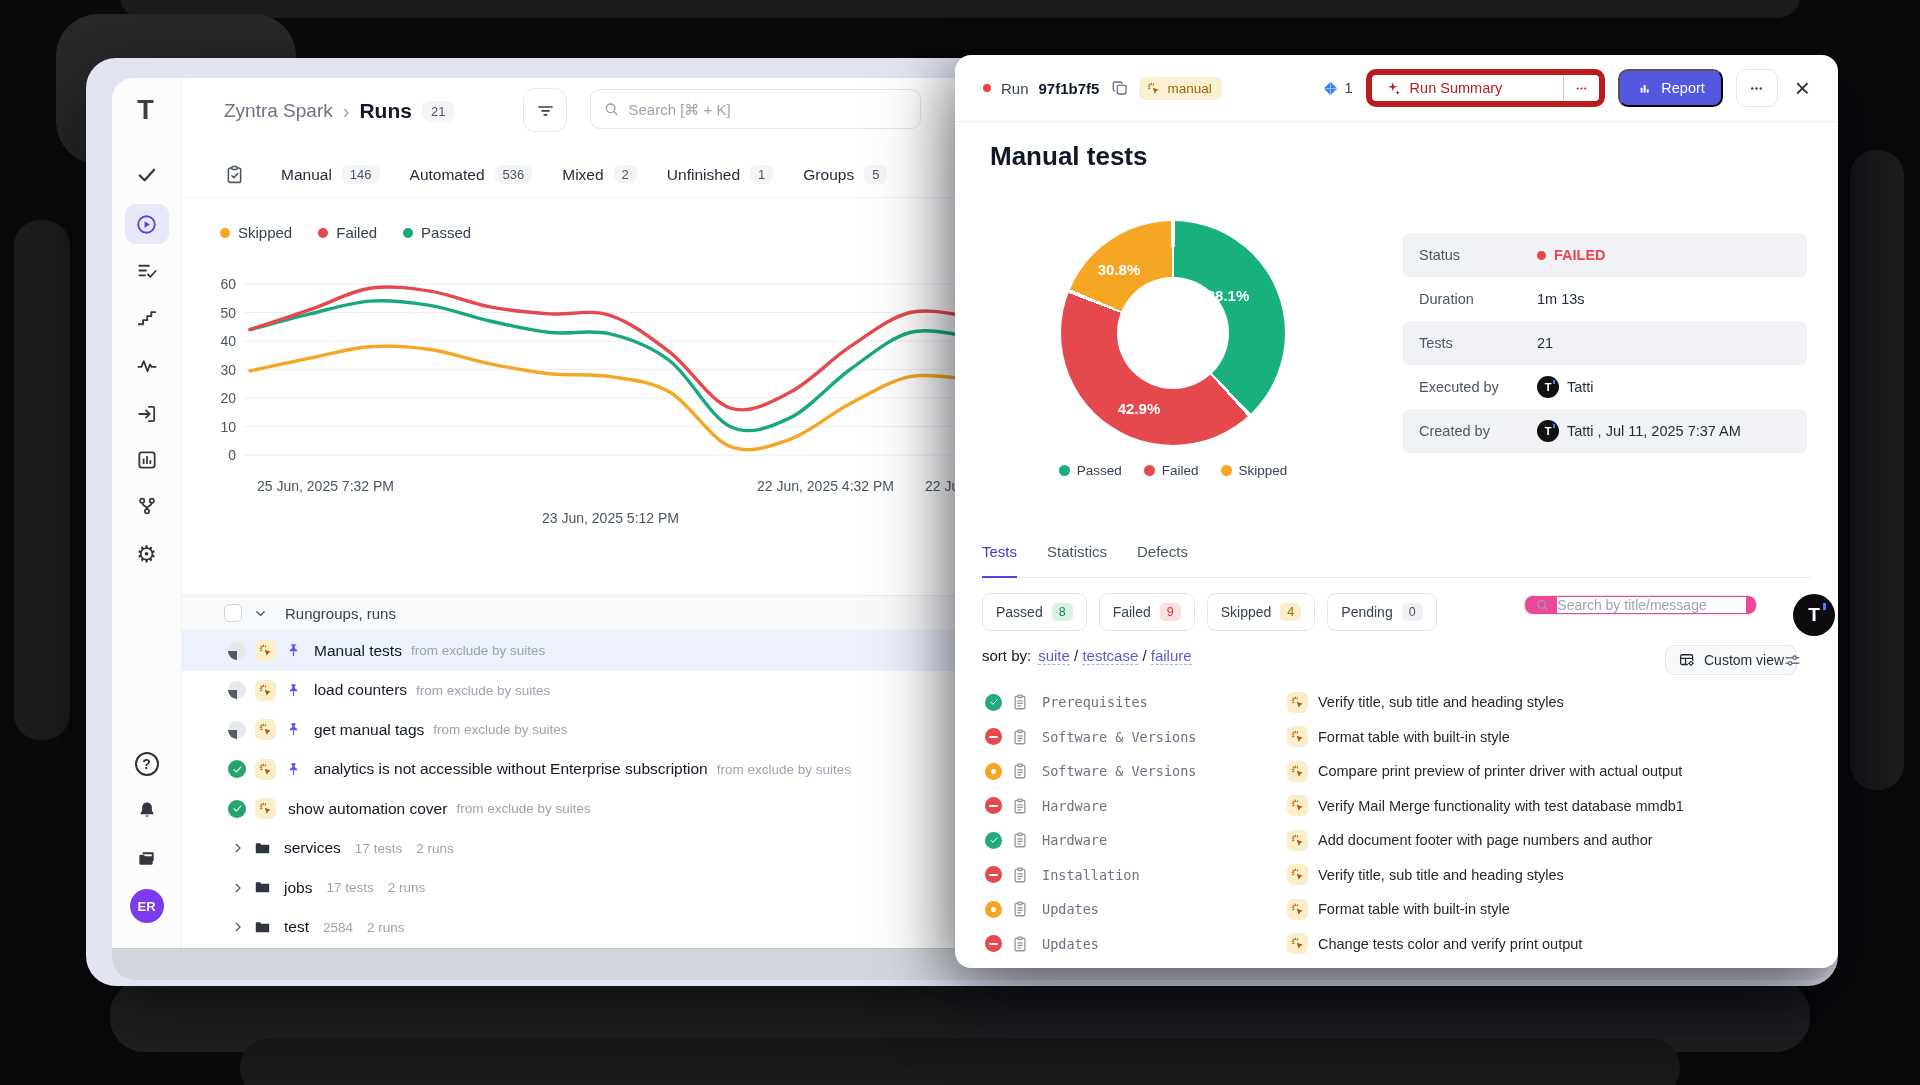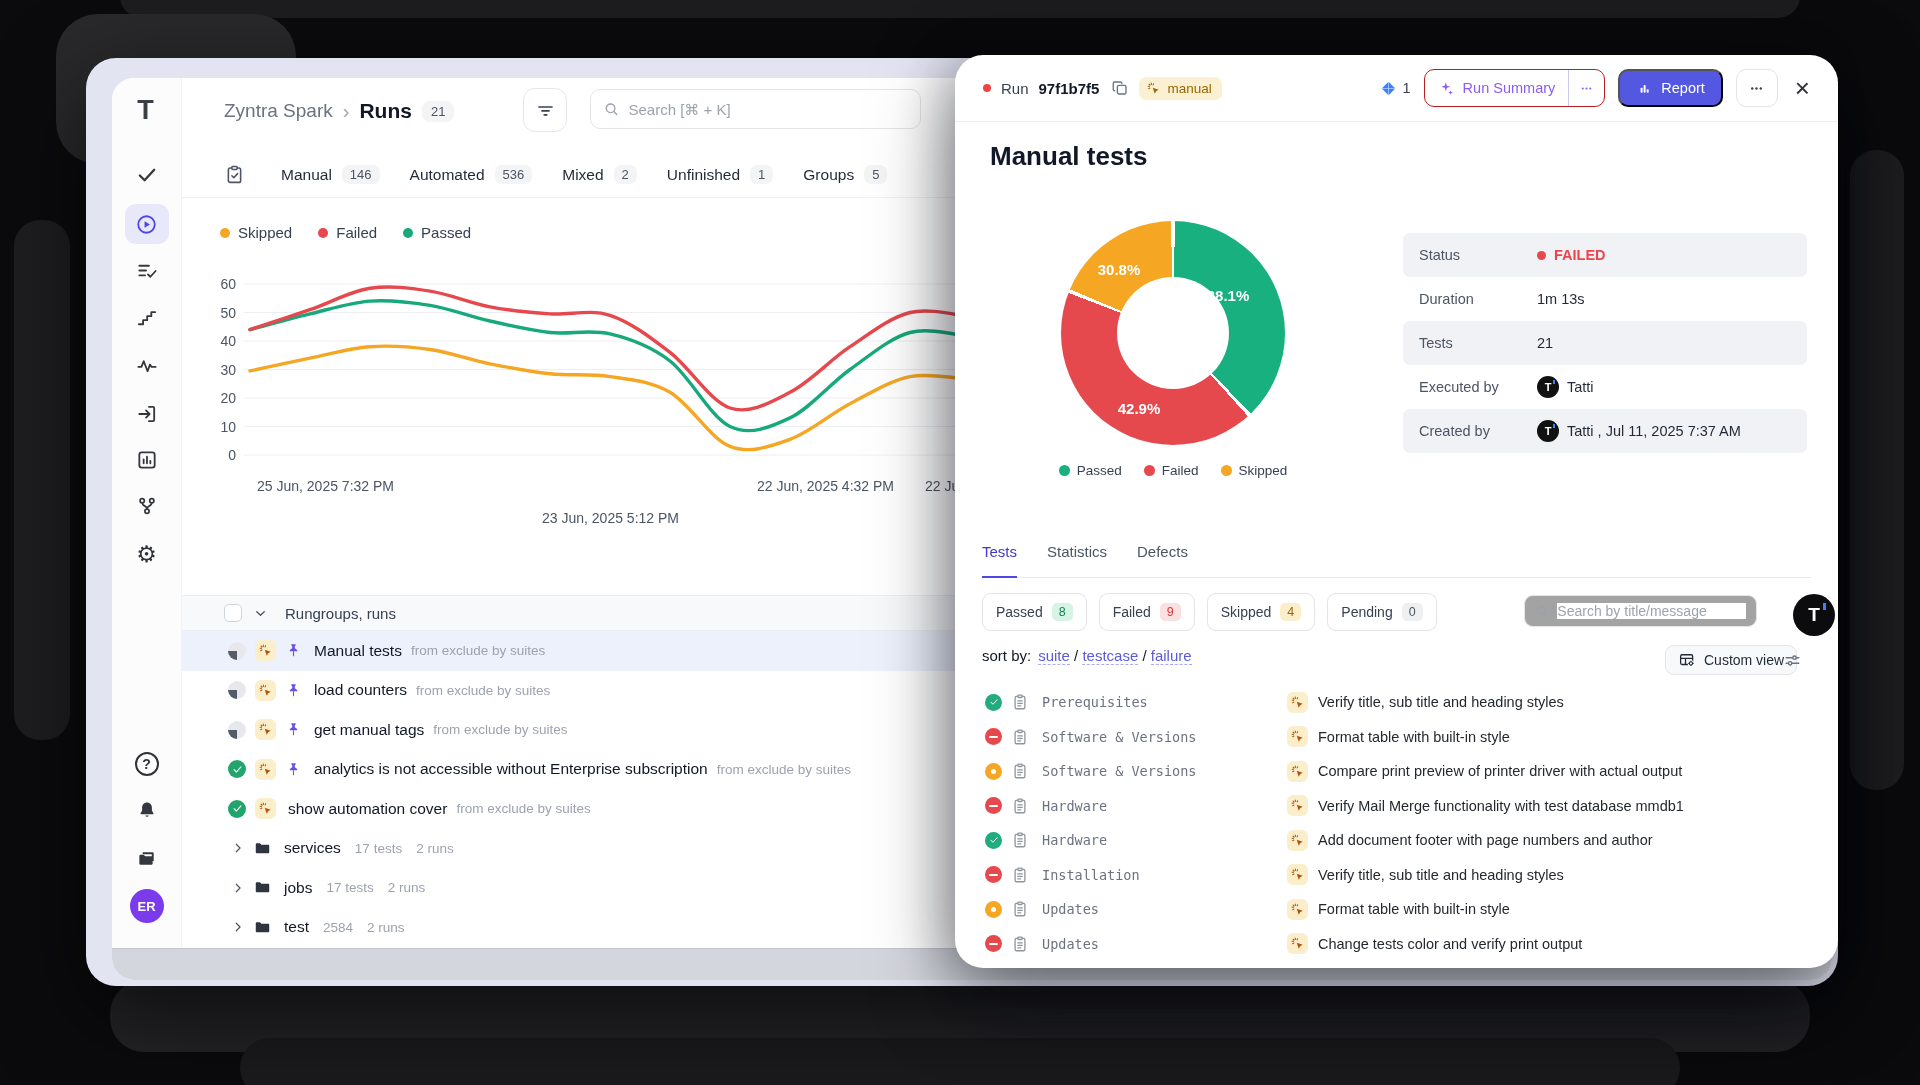--- a/index.html
+++ b/index.html
@@ -64,32 +64,32 @@
   .cursor-chip { width:21px; height:21px; border-radius:6px; background:#fbeecb; color:#b45309; display:flex; align-items:center; justify-content:center; margin-left:9px; flex:none; }
   .r-pin { margin-left:9px; color:#6b4ee6; flex:none; }
   .r-chev { margin-left:49px; color:#4b5563; flex:none; }
   .r-folder { margin-left:8px; color:#2e3440; flex:none; }
   .r-name { margin-left:12px; font-size:15.5px; color:#111827; font-weight:500; white-space:nowrap; }
   .r-note { margin-left:9px; font-size:13.5px; color:#9ca3af; white-space:nowrap; }
   .r-tests { margin-left:14px; font-size:13.5px; color:#9ca3af; }
   .r-runs { margin-left:14px; font-size:13.5px; color:#9ca3af; }
 
   
-  .panel { position:absolute; left:955px; top:55px; width:883px; height:913px; background:#fff; border-radius:28px; overflow:hidden;
+  .panel { position:absolute; left:955px; top:55px; width:883px; height:913px; background:#fff; border-radius:16px; overflow:hidden;
     box-shadow:0 26px 80px rgba(5,8,16,.55), -14px 0 44px rgba(5,8,16,.16); }
   .p-header { position:absolute; left:0; right:0; top:0; height:67px; border-bottom:1px solid #eceef2; display:flex; align-items:center; }
   .ph-left { display:flex; align-items:center; gap:10px; margin-left:28px; }
   .red-dot { width:8px; height:8px; border-radius:50%; background:#ef4444; }
   .ph-runlabel { font-size:15px; color:#374151; }
   .ph-runid { font-size:15px; color:#111827; font-weight:bold; }
   .ph-copy { color:#6b7280; margin-left:2px; }
   .type-badge { display:flex; align-items:center; gap:6px; background:#fcf0d2; border-radius:7px; padding:4px 10px 4px 7px; font-size:13.5px; color:#9a6700; font-weight:500; }
   .ph-right { display:flex; align-items:center; gap:13px; margin-left:auto; margin-right:24px; }
   .diamond-group { display:flex; align-items:center; gap:6px; font-size:14.5px; color:#374151; }
-  .btn-summary { display:flex; align-items:center; height:38px; border:1px solid #b91c1c; border-radius:10px; color:#8b5cf6; background:#fff; }
+  .btn-summary { display:flex; align-items:center; height:38px; border:6px solid #b91c1c; border-radius:10px; color:#b91c1c; background:#fff;gap:48px; }
   .btn-summary .bs-main { display:flex; align-items:center; gap:8px; padding:0 13px; font-size:14.5px; font-weight:500; }
   .btn-summary .bs-more { border-left:1px solid #c7cbf2; height:100%; display:flex; align-items:center; padding:0 10px; }
   .btn-report { display:flex; align-items:center; gap:8px; height:38px; padding:0 16px; background:#5457e0; border-radius:10px; color:#fff; font-size:14.5px; font-weight:500; }
   .btn-dots { width:42px; height:38px; border:1px solid #e3e5e9; border-radius:10px; display:flex; align-items:center; justify-content:center; color:#374151; background:#fff; }
   .btn-close { font-size:26px; color:#2f3337; line-height:1; padding:0 4px; background:none; border:none; font-family:inherit; }
 
   .p-title { position:absolute; left:35px; top:86px; font-size:26px; font-weight:bold; color:#111827; }
 
   
   .donut-box { position:absolute; left:106px; top:166px; width:224px; height:224px; }
@@ -118,21 +118,21 @@
 
   
   .p-tabs { position:absolute; left:27px; right:27px; top:488px; height:35px; display:flex; gap:30px; border-bottom:1px solid #e9eaee; }
   .p-tab { font-size:15px; color:#4b5563; padding-bottom:12px; cursor:pointer; }
   .p-tab.active { color:#4338ca; font-weight:500; border-bottom:2.5px solid #4f46e5; margin-bottom:-1px; }
 
   
   .chips-row { position:absolute; left:27px; top:538px; display:flex; gap:12px; }
   .chip { display:flex; align-items:center; gap:9px; height:38px; padding:0 13px; border:1px solid #e2e4e9; border-radius:9px; background:#fff; font-size:14px; color:#374151; }
   .chip-badge { font-size:12.5px; padding:2px 7px; border-radius:5px; font-weight:500; }
-  .p-search { position:absolute; left:569px; top:540px; width:233px; height:32px; border:1px solid #e3e5e9; border-radius:9px; display:flex; align-items:center; gap:8px; padding:0 10px; color:#9aa1ab; background:#a3a3a3; }
+  .p-search { position:absolute; left:569px; top:540px; width:233px; height:20px; border:1px solid #e3e5e9; border-radius:9px; display:flex; align-items:center; gap:8px; padding:0 10px; color:#9aa1ab; background:#ec4899; }
   .p-search input { border:none; outline:none; width:100%; font-size:14px; font-family:inherit; color:#374151; }
   .p-search input::placeholder { color:#9ca3af; }
   .t-avatar { position:absolute; left:838px; top:539px; width:42px; height:42px; border-radius:50%; background:#0c0c0e; color:#fff; font-weight:bold; font-size:19px; display:flex; align-items:center; justify-content:center; }
   .t-avatar i { position:absolute; right:9px; top:9px; width:3px; height:7px; background:#3b82f6; }
 
   
   .sort-row { position:absolute; left:27px; top:592px; display:flex; align-items:center; gap:7px; font-size:15px; color:#111827; }
   .sort-link { color:#5b5bd6; border-bottom:1px dashed #a5aef0; cursor:pointer; }
   .sort-slash { color:#111827; }
   .custom-view { position:absolute; left:674px; top:590px; height:30px; padding:8px 12px; display:flex; align-items:center; gap:8px; background:#f8f9fa; border:1px solid #e3e5e9; border-radius:9px; font-size:14px; color:#1f2937;margin-left:36px; }

